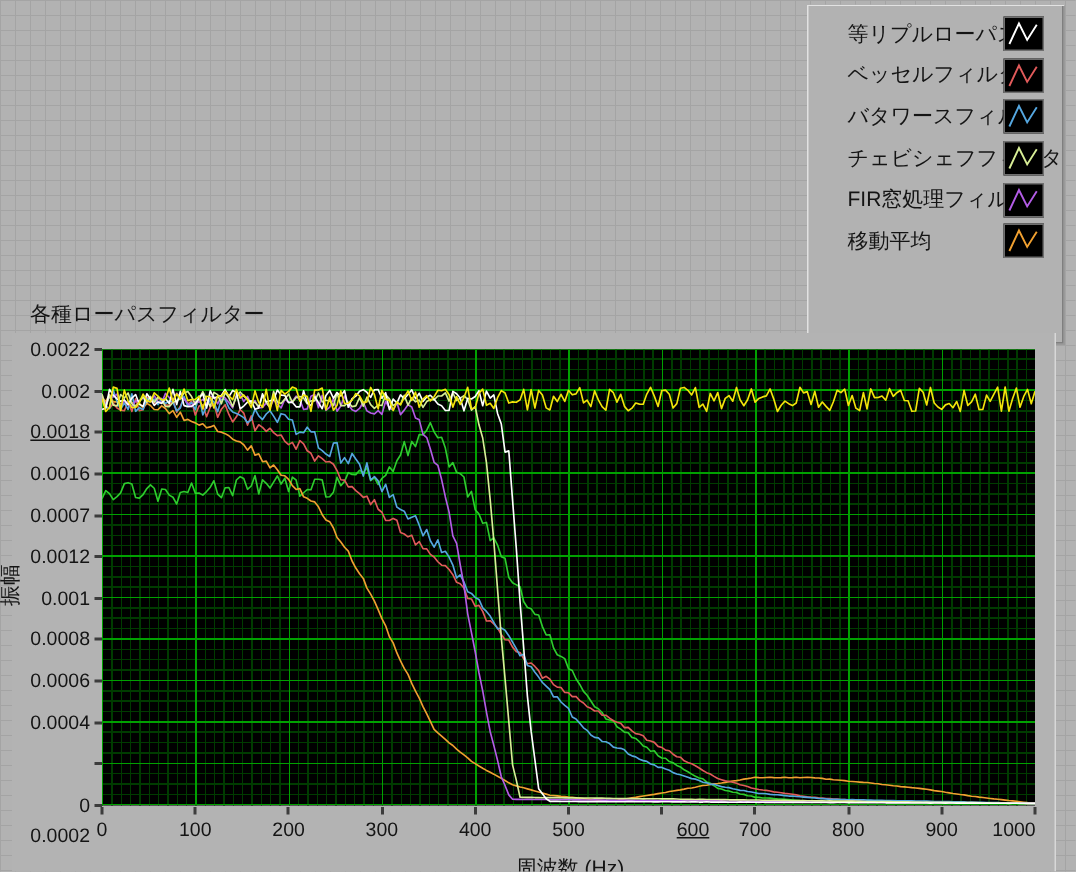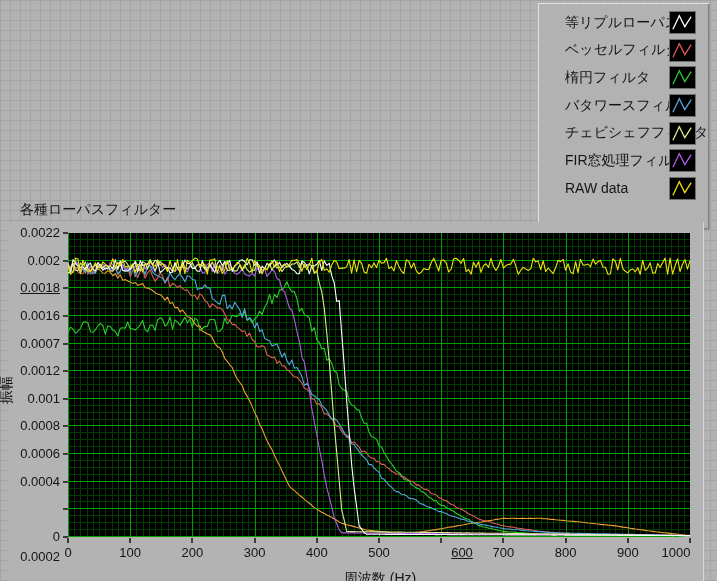--- a/index.html
+++ b/index.html
@@ -53,28 +53,20 @@
   </div>
   <div class="legend-row">
     <span class="legend-label">ベッセルフィルタ</span>
     <span class="legend-swatch">
         <svg viewBox="0 0 27 23">
           <polyline points="3,19 10,4 16,16 23,5" fill="none" stroke-width="1.4" stroke="#e05a5a"></polyline>
         </svg>
       </span>
   </div>
   <div class="legend-row">
-    <span class="legend-label">楕円フィルタ</span>
-    <span class="legend-swatch">
-        <svg viewBox="0 0 27 23">
-          <polyline points="3,19 10,4 16,16 23,5" fill="none" stroke-width="1.4" stroke="#2dcc2d"></polyline>
-        </svg>
-      </span>
-  </div>
-  <div class="legend-row">
     <span class="legend-label">バタワースフィルタ</span>
     <span class="legend-swatch">
         <svg viewBox="0 0 27 23">
           <polyline points="3,19 10,4 16,16 23,5" fill="none" stroke-width="1.4" stroke="#55a7e0"></polyline>
         </svg>
       </span>
   </div>
   <div class="legend-row">
     <span class="legend-label">チェビシェフフィルタ</span>
     <span class="legend-swatch">
@@ -85,24 +77,24 @@
   </div>
   <div class="legend-row">
     <span class="legend-label">FIR窓処理フィルタ</span>
     <span class="legend-swatch">
         <svg viewBox="0 0 27 23">
           <polyline points="3,19 10,4 16,16 23,5" fill="none" stroke-width="1.4" stroke="#b35ce6"></polyline>
         </svg>
       </span>
   </div>
   <div class="legend-row">
-    <span class="legend-label">RAW data</span>
+    <span class="legend-label">移動平均</span>
     <span class="legend-swatch">
         <svg viewBox="0 0 27 23">
-          <polyline points="3,19 10,4 16,16 23,5" fill="none" stroke-width="1.4" stroke="#f2e40a"></polyline>
+          <polyline points="3,19 10,4 16,16 23,5" fill="none" stroke-width="1.4" stroke="#f0a030"></polyline>
         </svg>
       </span>
   </div>
 </div>
 
 <div class="abs graph-body"></div>
 <div class="abs graph-title">各種ローパスフィルター</div>
 <div class="abs y-axis-title">振幅</div>
 <div class="abs x-axis-title">周波数 (Hz)</div>
 

